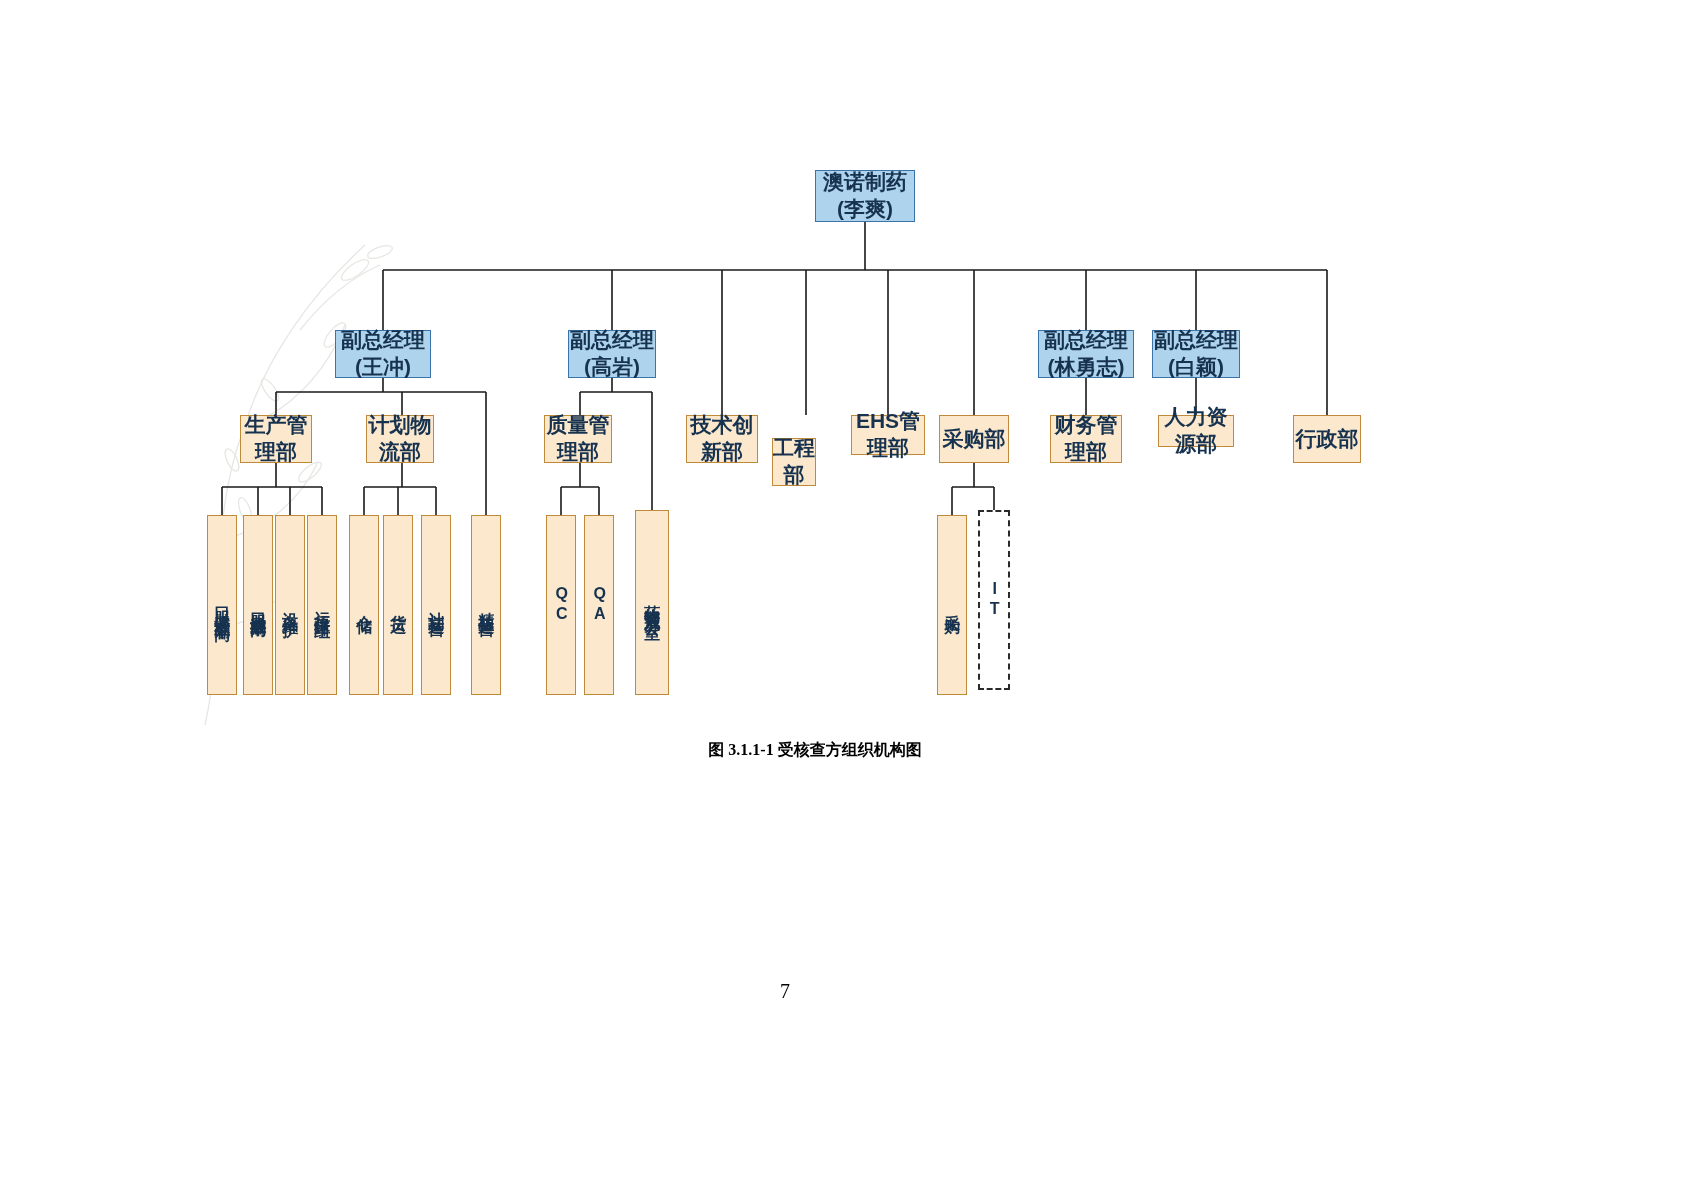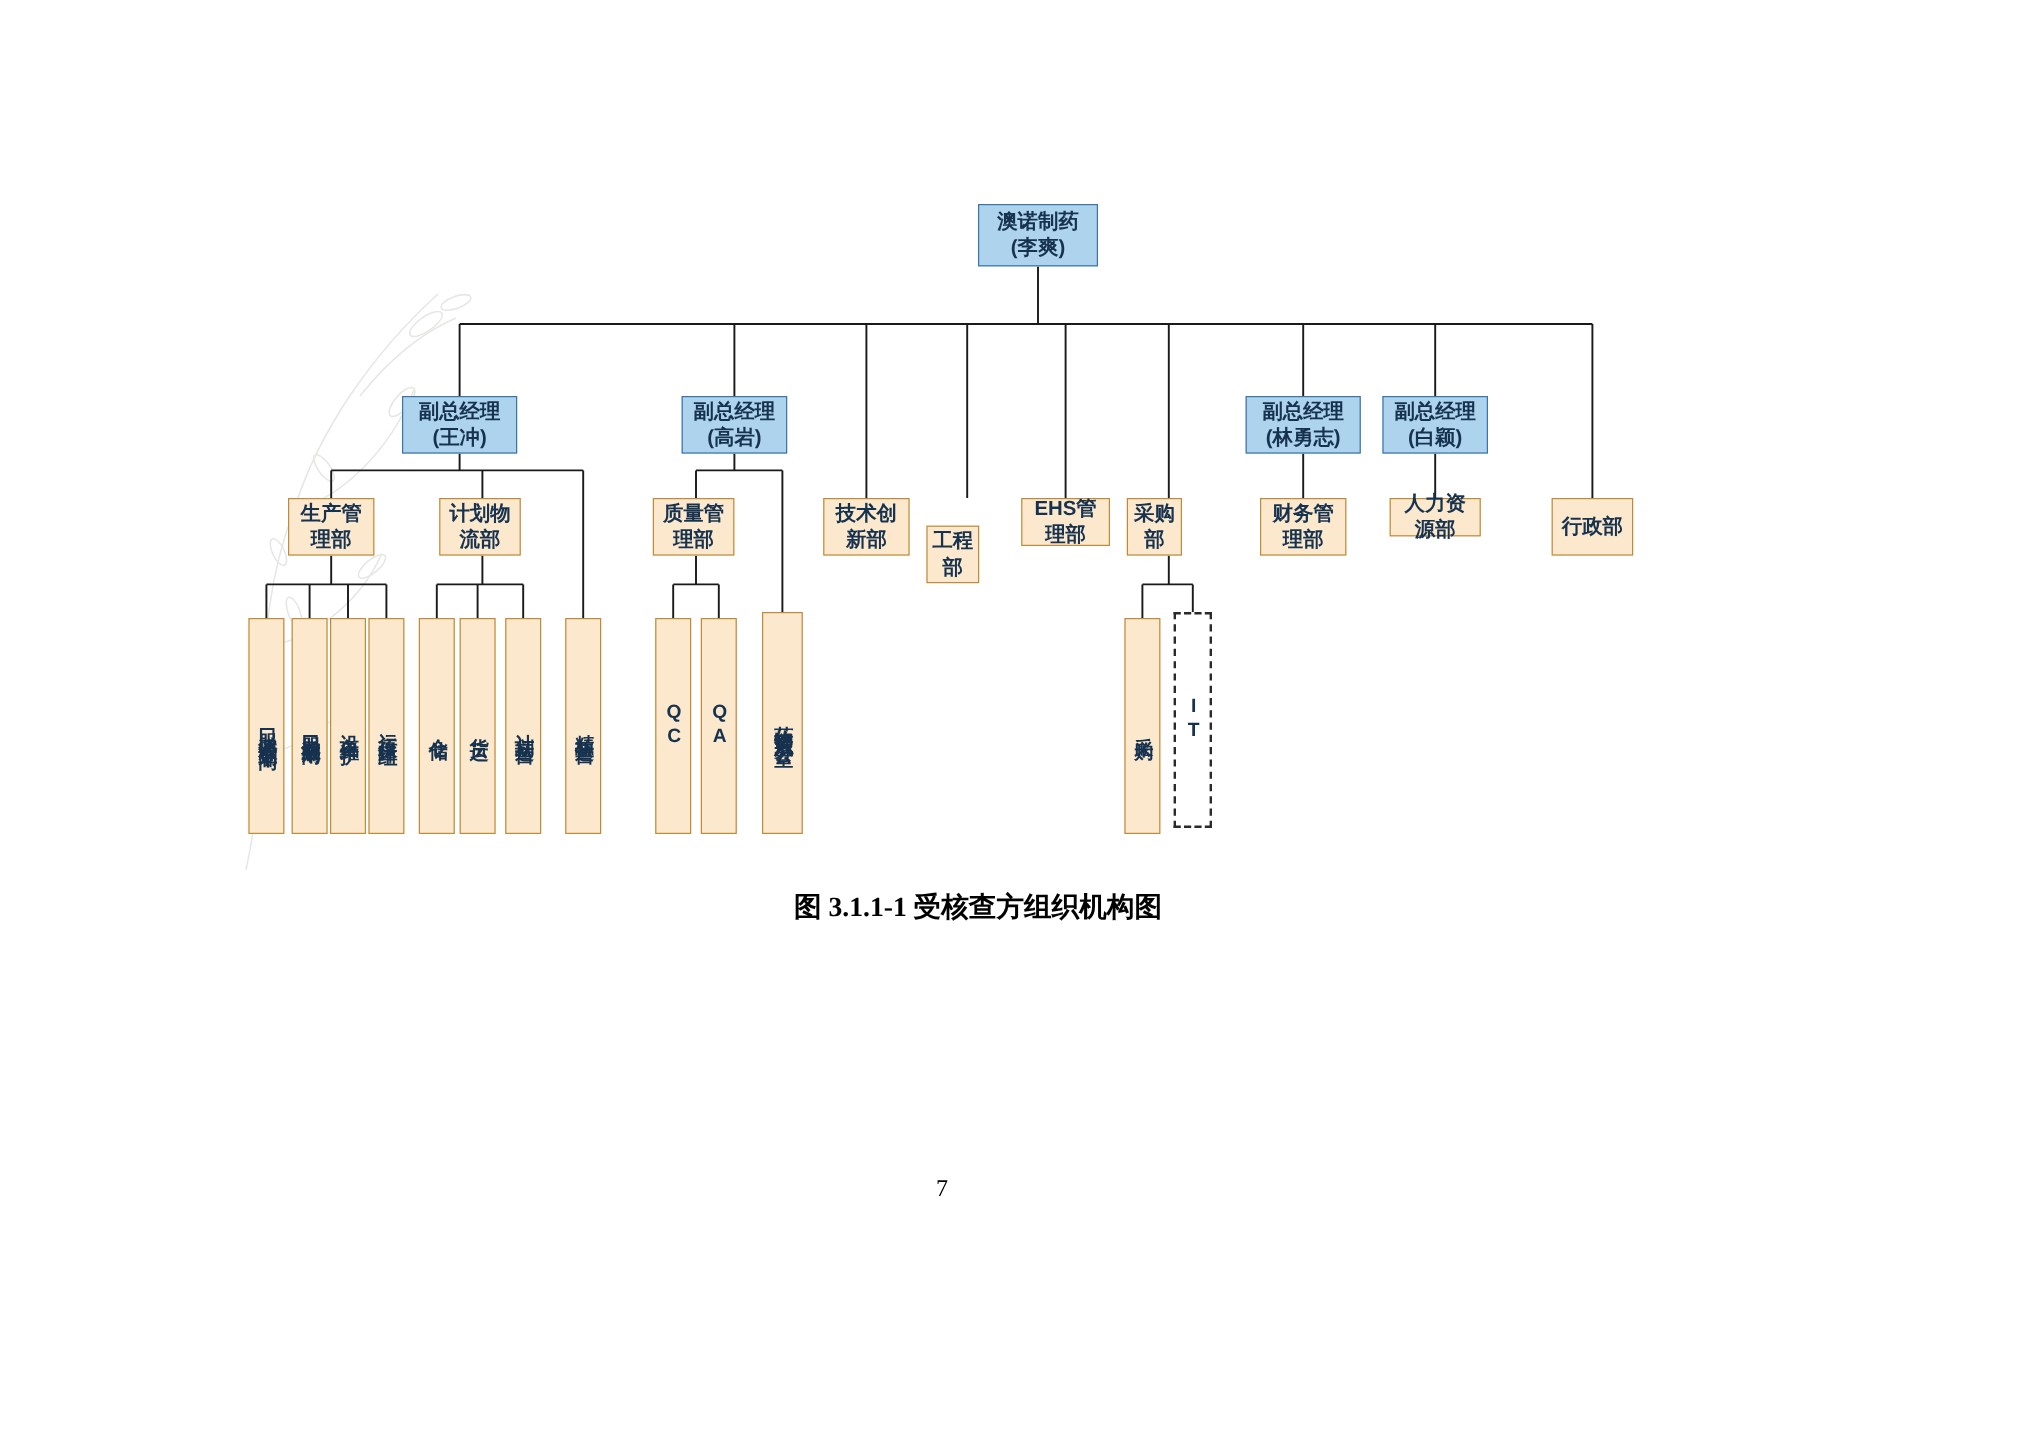--- a/index.html
+++ b/index.html
@@ -17,21 +17,21 @@
   .connectors{
     position:absolute;left:0;top:0;
   }
   .node{
     position:absolute;
     display:flex;align-items:center;justify-content:center;
     text-align:center;
     white-space:pre-line;
     font-weight:bold;
     color:#16324f;
-    font-size:17px;line-height:1.28;
+    font-size:21px;line-height:1.28;
     box-sizing:border-box;
   }
   .blue{
     background:#aed3ec;
     border:1.5px solid #3b74ab;
   }
   .tan{
     background:#fbe8cd;
     border:1.5px solid #bf8b3a;
   }
@@ -43,21 +43,21 @@
   }
   .dashed{
     background:#ffffff;
     border:2px dashed #2a2a2a;
   }
   .caption{
     position:absolute;left:0;top:740px;width:1630px;
     text-align:center;
     font-family:"Liberation Serif", serif;
     font-weight:bold;
-    font-size:23px;
+    font-size:16px;
     color:#000000;
   }
   .pagenum{
     position:absolute;left:0;top:980px;width:1570px;
     text-align:center;
     font-family:"Liberation Serif", serif;
     font-size:20px;
     color:#000000;
   }
 </style>
@@ -116,21 +116,21 @@
 理部</div>
   <div class="node tan" style="left:366px;top:415px;width:68px;height:48px">计划物
 流部</div>
   <div class="node tan" style="left:544px;top:415px;width:68px;height:48px">质量管
 理部</div>
   <div class="node tan" style="left:686px;top:415px;width:72px;height:48px">技术创
 新部</div>
   <div class="node tan" style="left:772px;top:438px;width:44px;height:48px">工程部</div>
   <div class="node tan" style="left:851px;top:415px;width:74px;height:40px">EHS管
 理部</div>
-  <div class="node tan" style="left:939px;top:415px;width:46px;height:48px">采购部</div>
+  <div class="node tan" style="left:939px;top:415px;width:70px;height:48px">采购部</div>
   <div class="node tan" style="left:1050px;top:415px;width:72px;height:48px">财务管
 理部</div>
   <div class="node tan" style="left:1158px;top:415px;width:76px;height:32px">人力资
 源部</div>
   <div class="node tan" style="left:1293px;top:415px;width:68px;height:48px">行政部</div>
 
   <div class="node tan vertical" style="left:207px;top:515px;width:30px;height:180px">口服溶液剂车间</div>
   <div class="node tan vertical" style="left:243px;top:515px;width:30px;height:180px;letter-spacing:1px">口服溶液剂二车间</div>
   <div class="node tan vertical" style="left:275px;top:515px;width:30px;height:180px">设备维护</div>
   <div class="node tan vertical" style="left:307px;top:515px;width:30px;height:180px">运行保障组</div>

